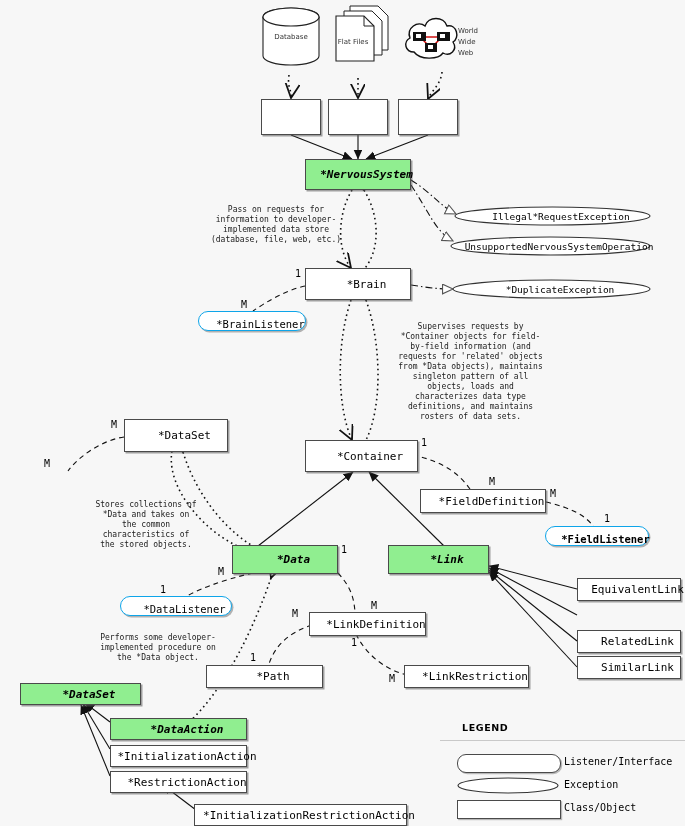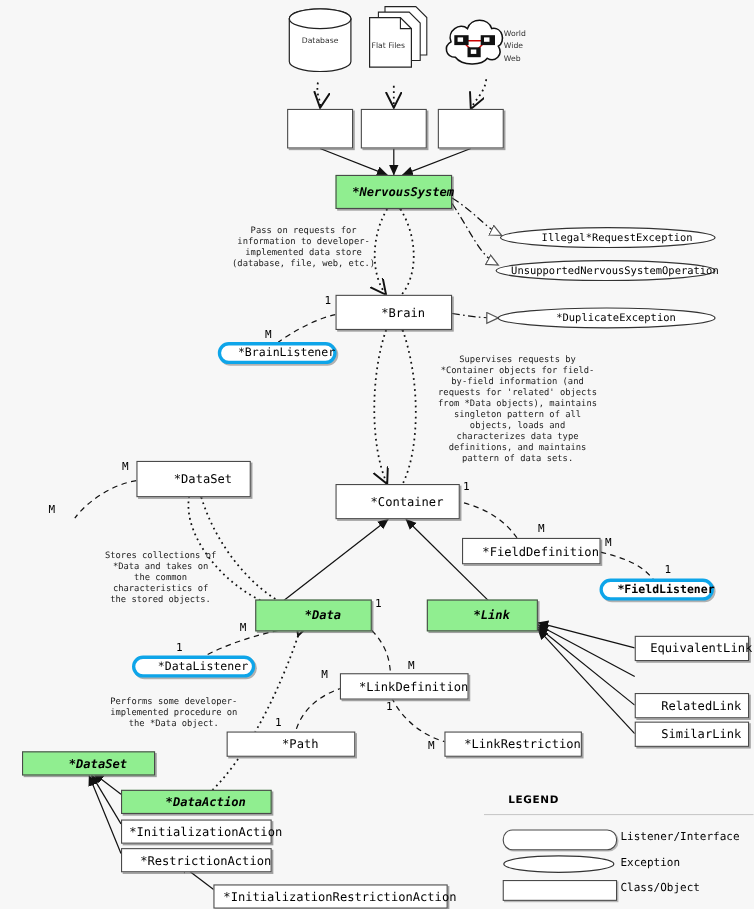--- a/index.html
+++ b/index.html
@@ -17,22 +17,23 @@
   .node{position:absolute;box-sizing:border-box;display:flex;align-items:center;justify-content:center;text-align:center;padding-left:17px;}
   .cls{
     background:#ffffff;border:1px solid #4a4a4a;
     box-shadow:1.5px 1.5px 0 rgba(90,90,90,.55);
   }
   .cls.green{background:#90ee90;}
   .cls .lbl{font-size:11px;color:#000;letter-spacing:0px;white-space:nowrap;}
   .cls.green .lbl{font-style:italic;font-weight:bold;}
 
   .iface{
-    background:#ffffff;border:3px solid #0ea5e9;border-radius:11px;
+    background:#ffffff;border:1px solid #0ea5e9;border-radius:11px;
     box-shadow:1.5px 1.5px 0 rgba(90,90,90,.45);
+    align-items:flex-end;
   }
   .iface .lbl{font-size:10.5px;color:#000;white-space:nowrap;}
 
   .exc{background:transparent;}
   .exc .ell{position:absolute;left:0;top:0;width:100%;height:100%;}
   .exc .lbl{position:relative;font-size:9.5px;color:#000;white-space:nowrap;z-index:2;}
 
   .note{position:absolute;font-size:8px;line-height:10px;color:#1a1a1a;text-align:center;
         font-family:"DejaVu Sans Mono","Liberation Mono",monospace;}
   .card{position:absolute;font-size:10px;color:#000;font-family:"DejaVu Sans Mono","Liberation Mono",monospace;}
@@ -285,21 +286,21 @@
   <div class="note" style="left:383px;top:322px;width:175px;">
     <div>Supervises requests by</div>
     <div>*Container objects for field-</div>
     <div>by-field information (and</div>
     <div>requests for 'related' objects</div>
     <div>from *Data objects), maintains</div>
     <div>singleton pattern of all</div>
     <div>objects, loads and</div>
     <div>characterizes data type</div>
     <div>definitions, and maintains</div>
-    <div>pattern of data sets.</div>
+    <div>rosters of data sets.</div>
   </div>
 
   <div class="note" style="left:78px;top:500px;width:136px;">
     <div>Stores collections of</div>
     <div>*Data and takes on</div>
     <div>the common</div>
     <div>characteristics of</div>
     <div>the stored objects.</div>
   </div>
 

